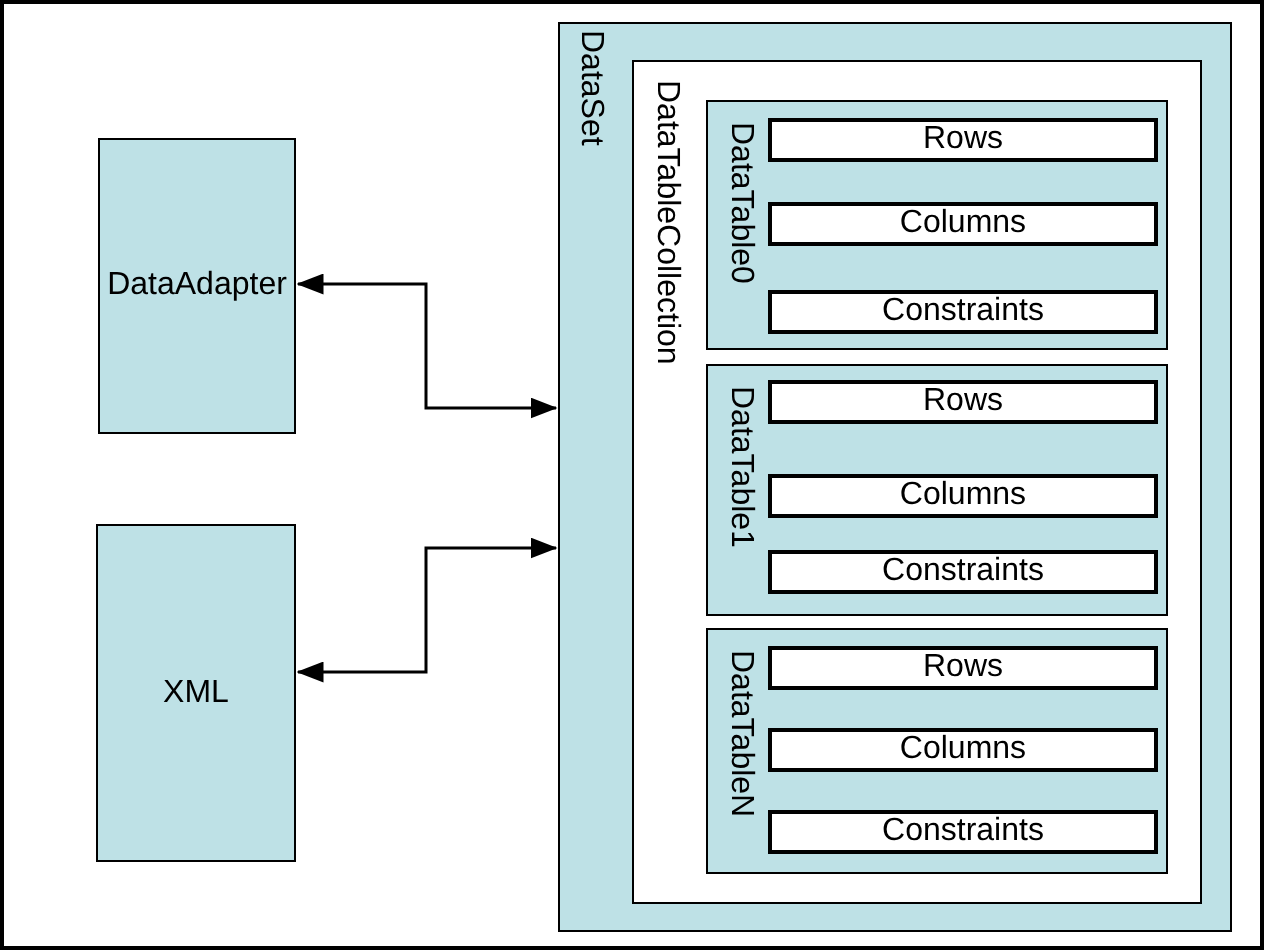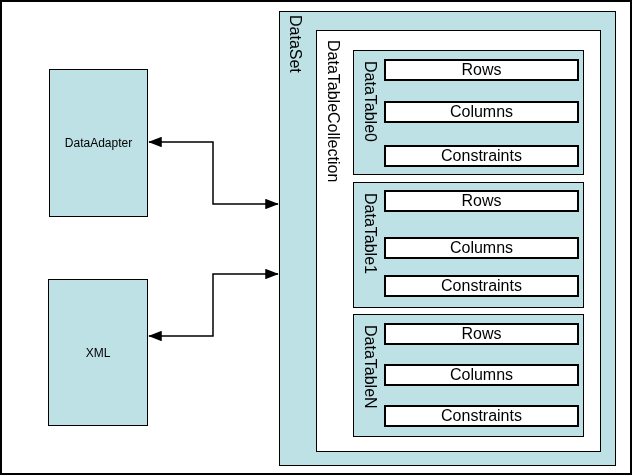--- a/index.html
+++ b/index.html
@@ -14,21 +14,21 @@
   }
   .box {
     position:absolute;
     box-sizing:border-box;
     border:1px solid #000;
   }
   .blue  { background:var(--fill,#bee1e6); }
   .white { background:#fff; }
   .side-node {
     display:flex; align-items:center; justify-content:center;
-    font-size:12px;
+    font-size:16px;
   }
   .vlabel {
     position:absolute;
     writing-mode:vertical-rl;
     text-orientation:mixed;
     font-size:16px;
     line-height:18px;
     white-space:nowrap;
   }
   .item {
@@ -47,21 +47,21 @@
 </style>
 </head>
 <body>
 
 <div class="page">
 
   <div class="box blue side-node" style="left:47px; top:67px; width:99px; height:148px;">
     <span>DataAdapter</span>
   </div>
 
-  <div class="box blue side-node" style="left:46px; top:277px; width:100px; height:147px;">
+  <div class="box blue side-node" style="left:46px; top:260px; width:100px; height:169px;">
     <span>XML</span>
   </div>
 
   <div class="box blue" style="left:277px; top:9px; width:337px; height:455px;">
 
     <span class="vlabel" style="left:6px; top:3px;">DataSet</span>
 
     <div class="box white" style="left:36px; top:18px; width:285px; height:422px;">
 
       <span class="vlabel" style="left:7px; top:9px;">DataTableCollection</span>

